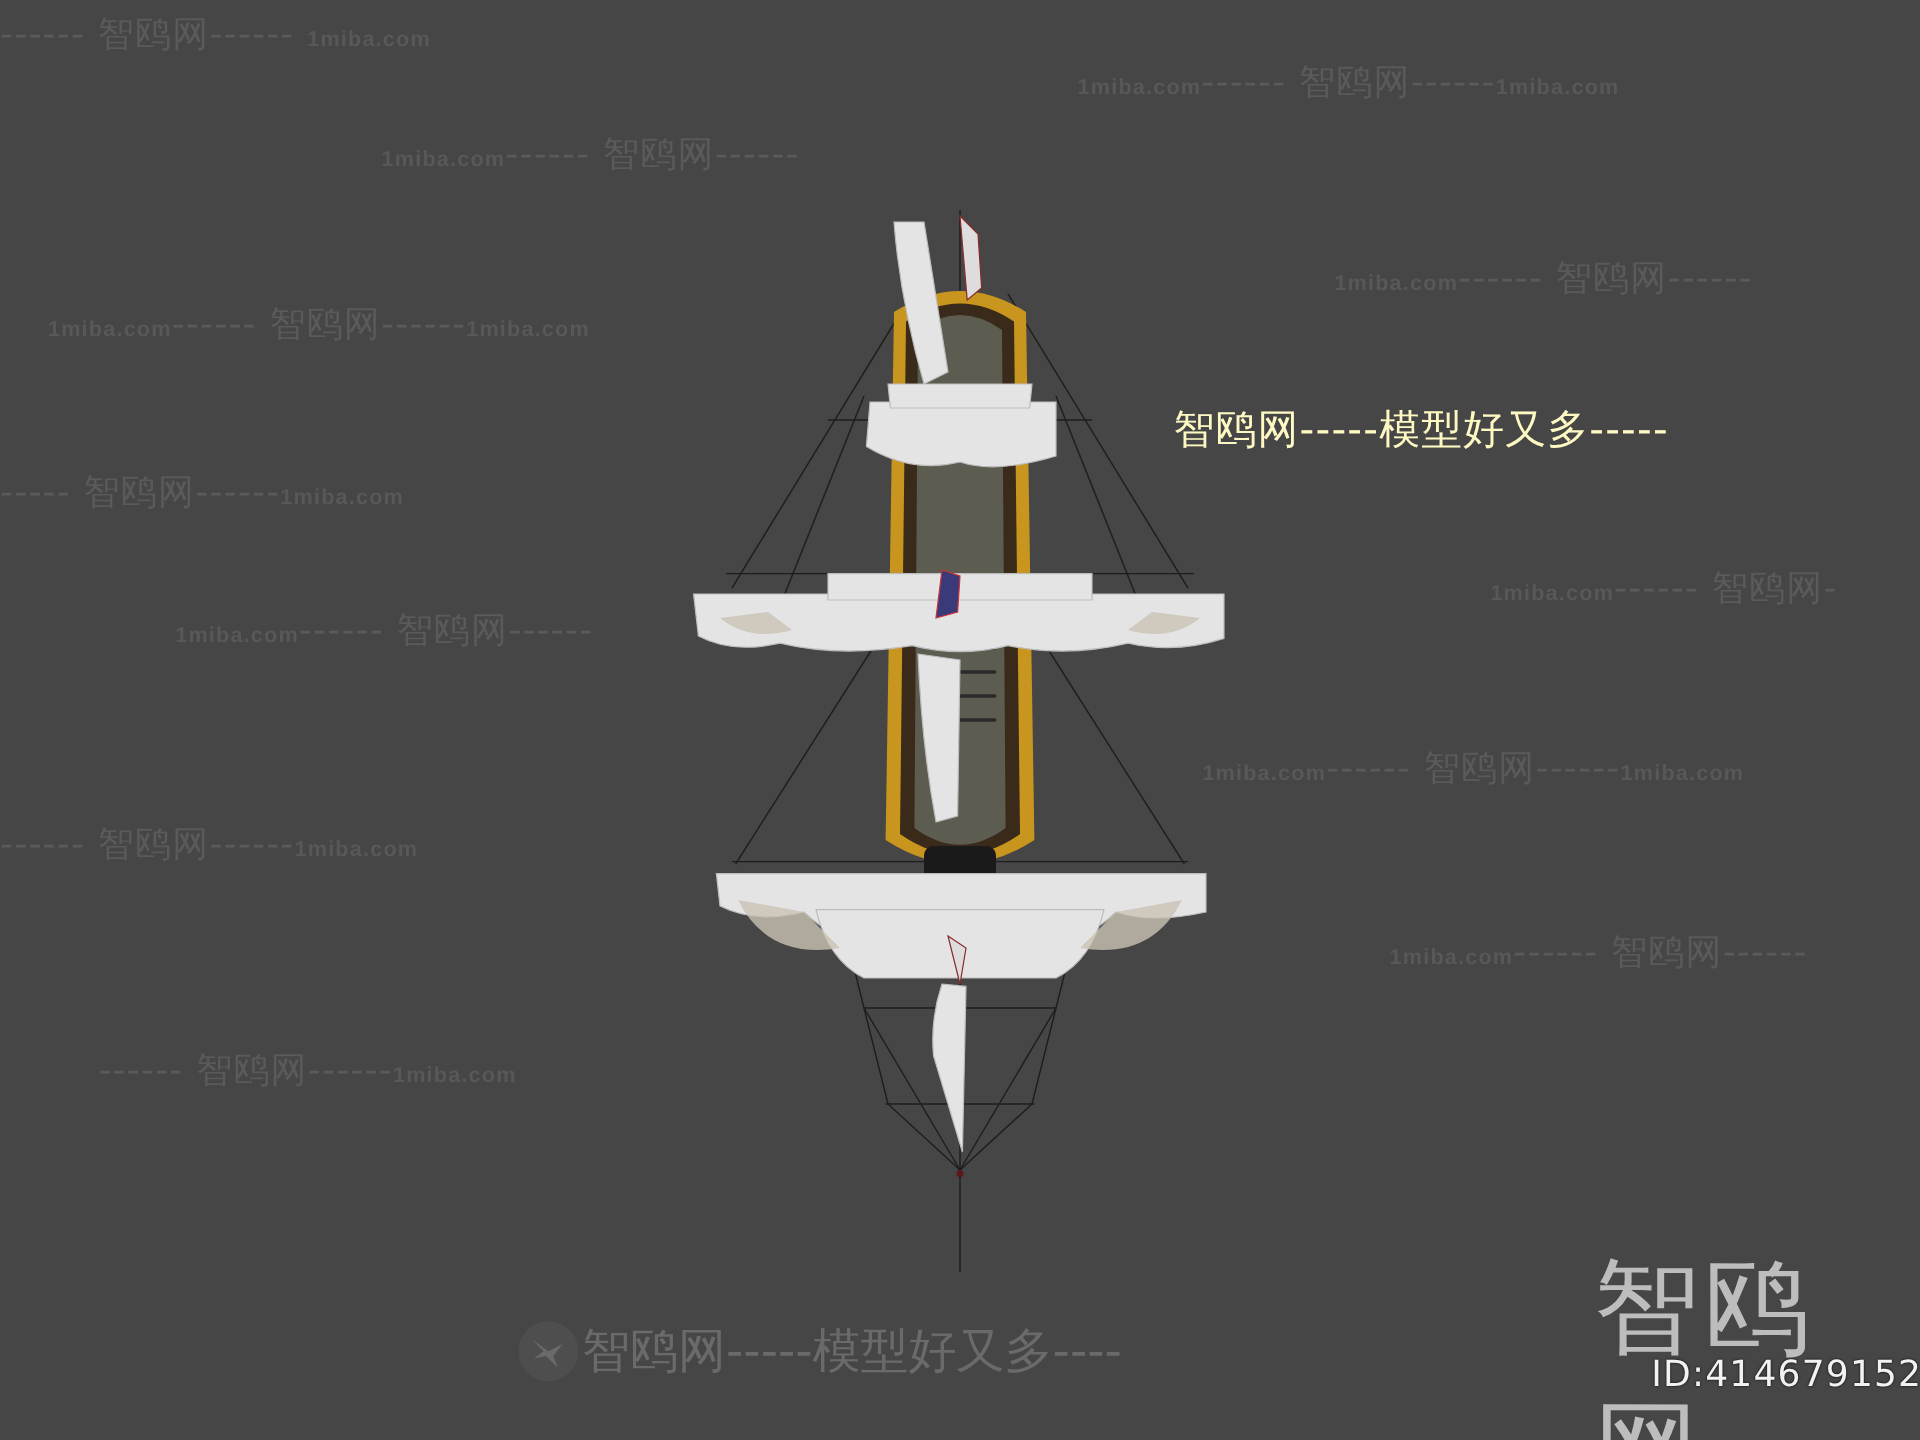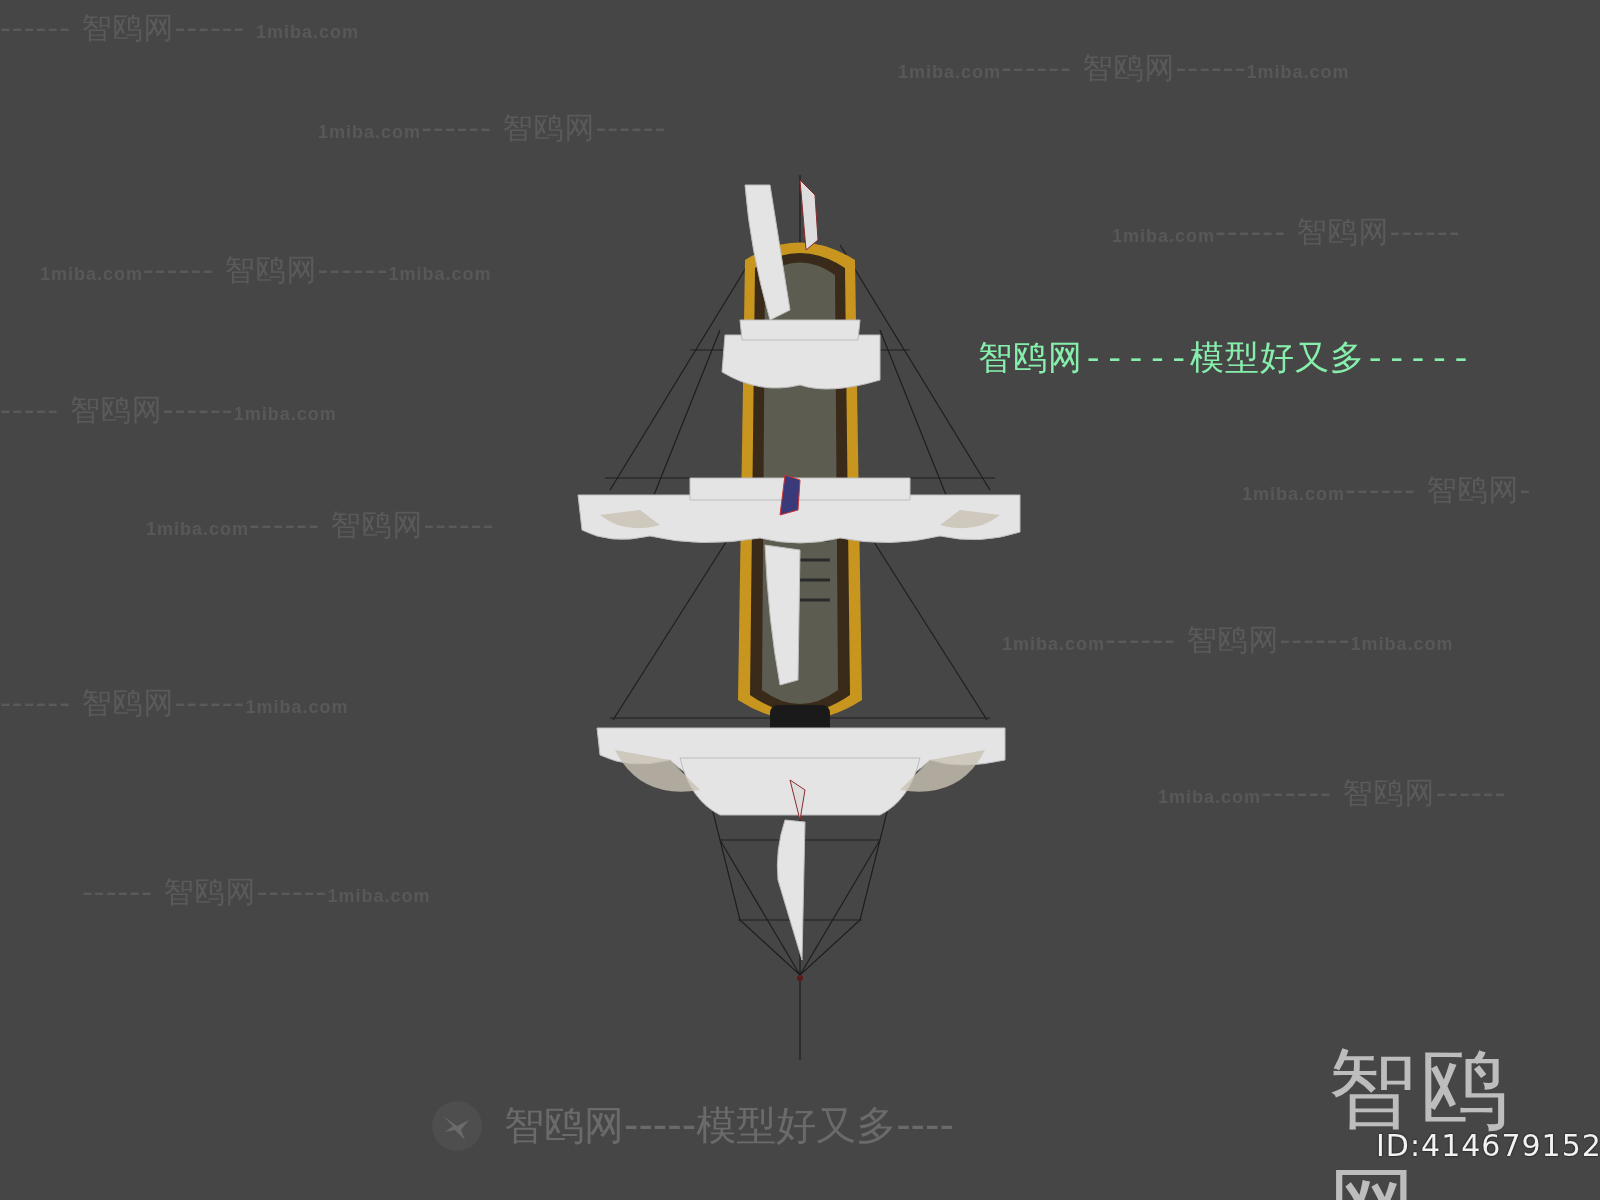--- a/index.html
+++ b/index.html
@@ -1,23 +1,23 @@
 <!DOCTYPE html>
 <html><head>
 <meta charset="utf-8">
 <style>
   html,body{margin:0;padding:0;}
   body{width:1600px;height:1200px;background:#464646;position:relative;overflow:hidden;font-family:"DejaVu Sans",sans-serif;}
   .wm{position:absolute;color:#5a5a5a;white-space:nowrap;font-size:30px;letter-spacing:1px;}
   .wm .url{font-size:18px;font-family:"Liberation Sans",sans-serif;font-weight:bold;color:#585858;}
-  .wm.big{font-size:34px;color:#86efac;font-family:Liberation Mono, monospace;}
+  .wm.big{font-size:34px;color:#fef9c3;}
   #ship{position:absolute;left:0;top:0;}
   .brand{position:absolute;left:1328px;top:1030px;color:#bdbdbd;font-size:88px;letter-spacing:4px;font-family:"DejaVu Sans",sans-serif;}
   .id{position:absolute;left:1360px;top:1128px;color:#f2f2f2;font-size:30px;font-family:"DejaVu Sans",sans-serif;letter-spacing:1px;text-shadow:0 0 2px #000;margin-left:16px;}
-  .slogan{position:absolute;left:432px;top:1098px;color:#6a6a6a;font-size:40px;white-space:nowrap;display:flex;align-items:center;gap:22px;}
+  .slogan{position:absolute;left:432px;top:1098px;color:#6a6a6a;font-size:40px;white-space:nowrap;display:flex;align-items:center;gap:3px;}
   .bird{width:50px;height:50px;border-radius:50%;background:#4e4e4e;display:inline-flex;align-items:center;justify-content:center;}
 </style>
 </head>
 <body>
 
 <div id="watermark-layer">
     <div class="wm" style="left: 0px; top: 8px;"><span>------ 智鸥网------ </span><span class="url">1miba.com</span></div>
     <div class="wm" style="left: 898px; top: 48px;"><span class="url">1miba.com</span><span>------ 智鸥网------</span><span class="url">1miba.com</span></div>
     <div class="wm" style="left: 318px; top: 108px;"><span class="url">1miba.com</span><span>------ 智鸥网------</span></div>
     <div class="wm" style="left: 1112px; top: 212px;"><span class="url">1miba.com</span><span>------ 智鸥网------</span></div>

